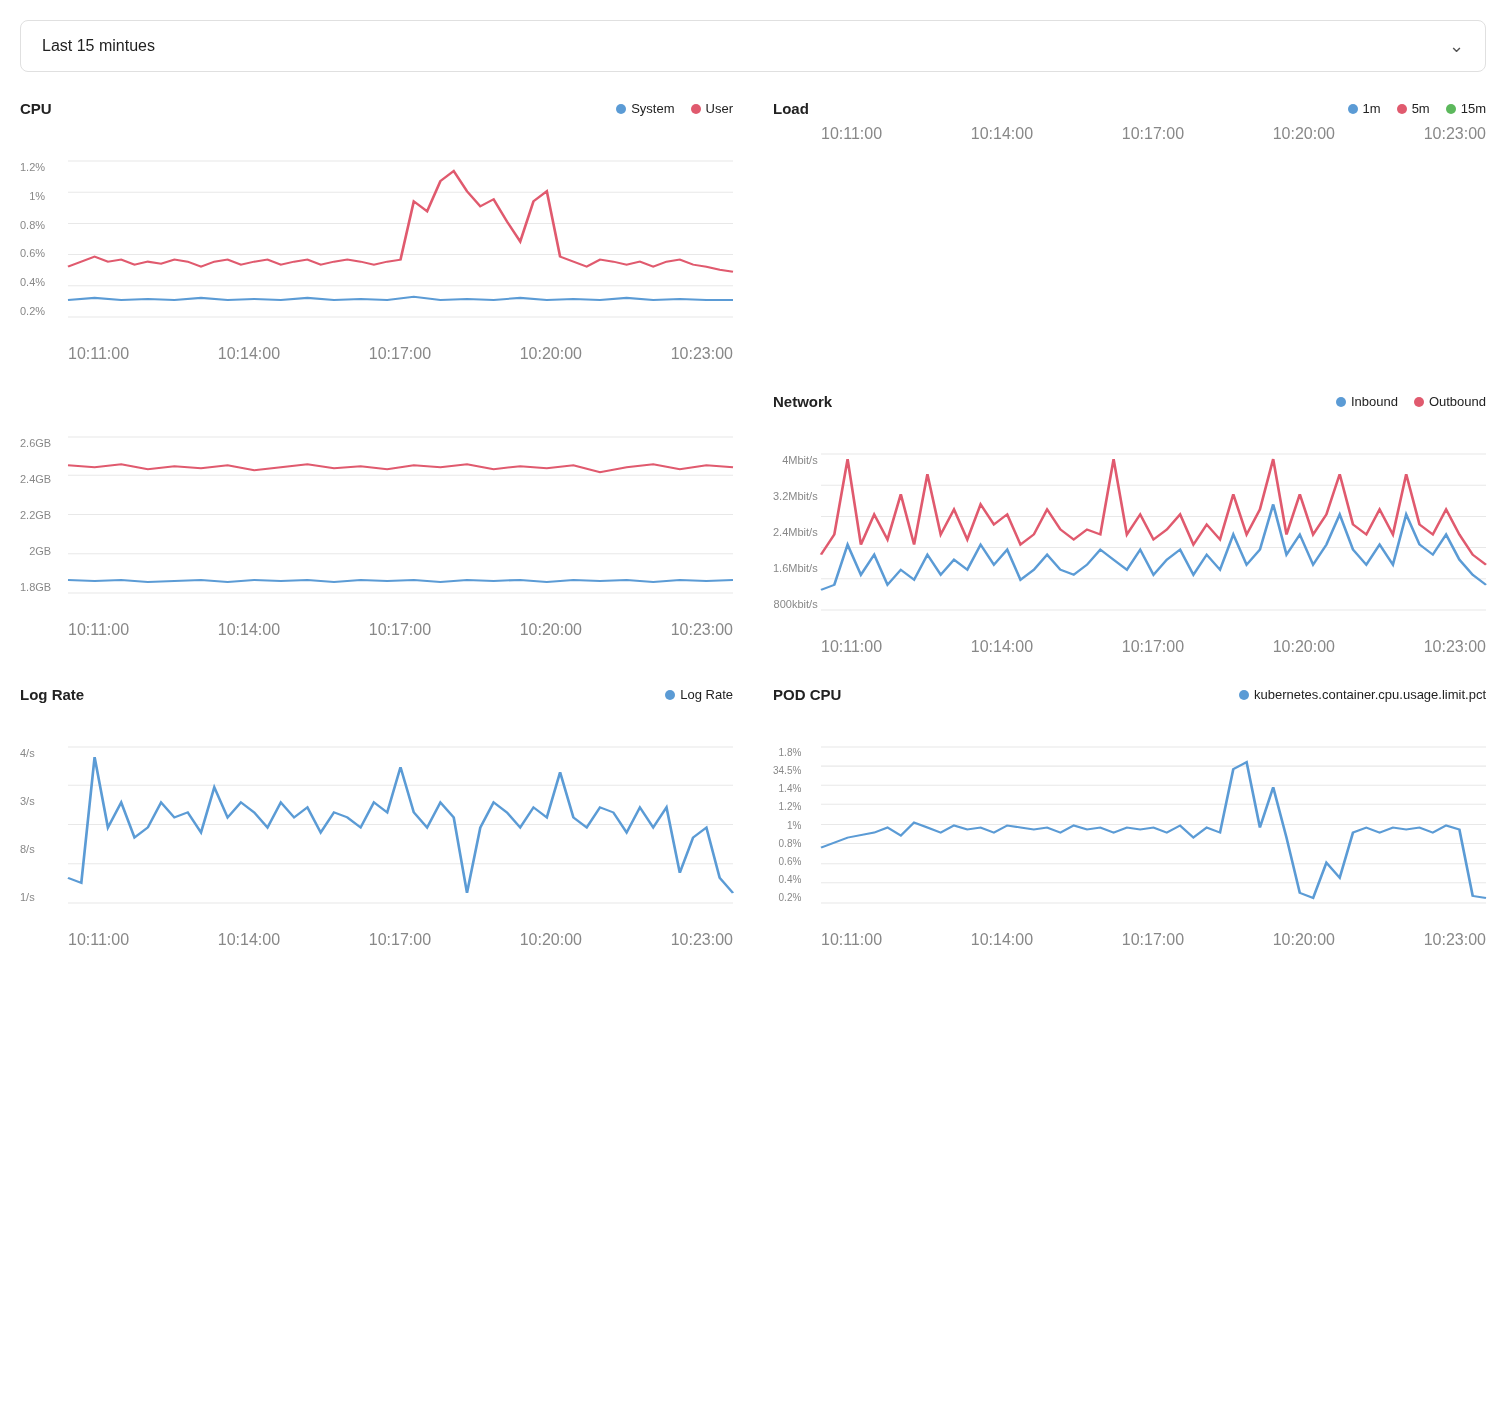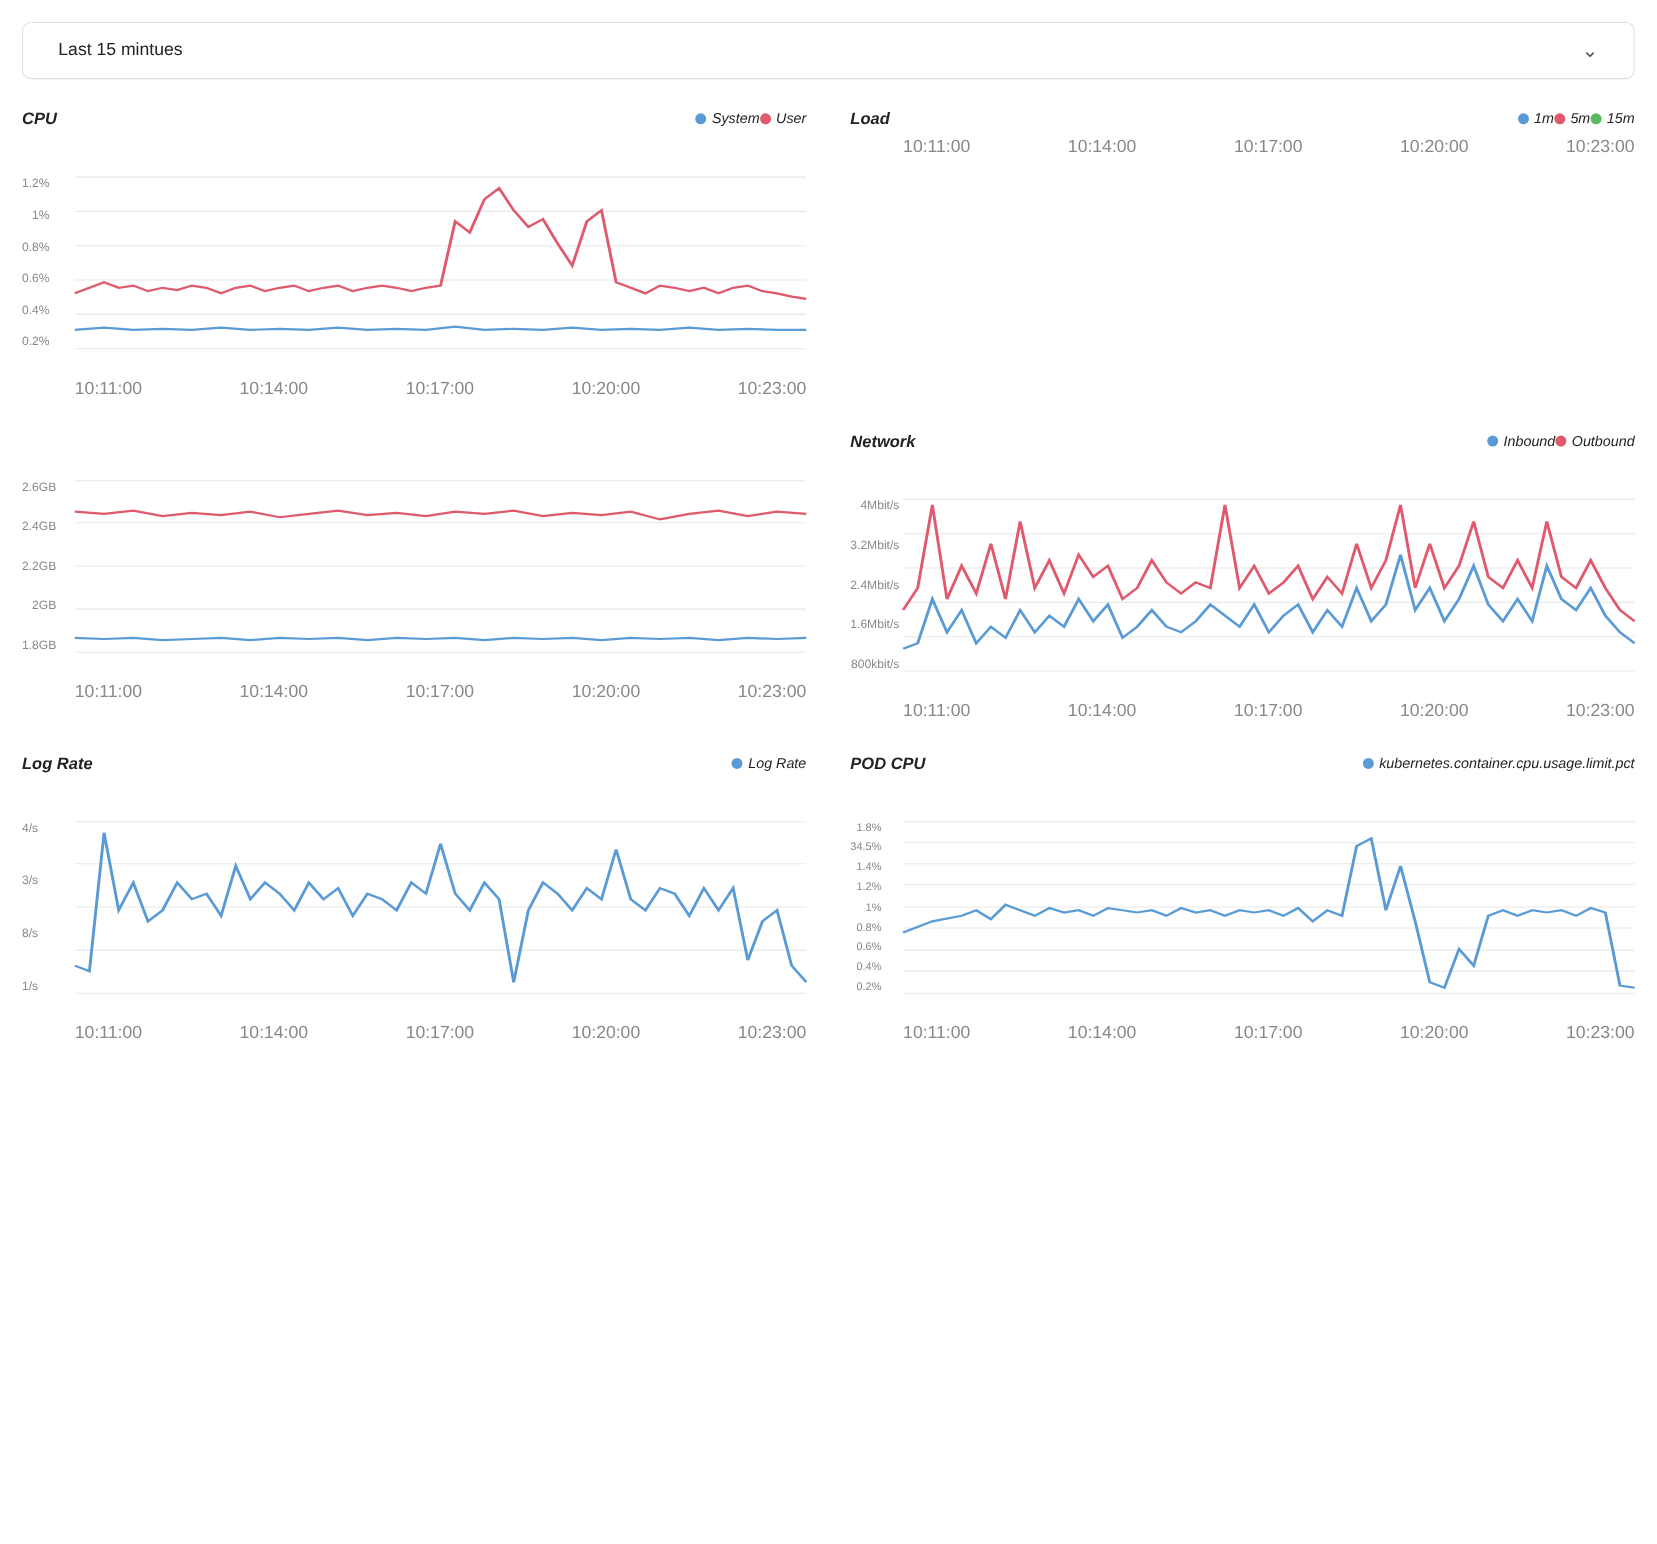--- a/index.html
+++ b/index.html
@@ -9,52 +9,52 @@
       color: #222;
       padding: 20px;
     }
 
     .time-selector {
       display: flex;
       align-items: center;
       justify-content: space-between;
       border: 1px solid #e0e0e0;
       border-radius: 8px;
-      padding: 14px 32px;
+      padding: 14px 21px;
       margin-bottom: 28px;
       font-size: 16px;
       cursor: pointer;
       background: #fff;
     }
 
     .charts-grid {
       display: grid;
       grid-template-columns: 1fr 1fr;
       gap: 30px 40px;
     }
 
     .chart-panel {
       position: relative;
     }
 
     .chart-header {
       display: flex;
-      align-items: flex-start;
+      align-items: center;
       justify-content: space-between;
       margin-bottom: 8px;
-      font-style: italic;
     }
 
     .chart-title {
       font-weight: 700;
       font-size: 15px;
     }
 
     .legend {
       display: flex;
+      gap: 16px;
       font-size: 13px;
       align-items: center;
     }
 
     .legend-item {
       display: flex;
       align-items: center;
       gap: 5px;
     }
 

